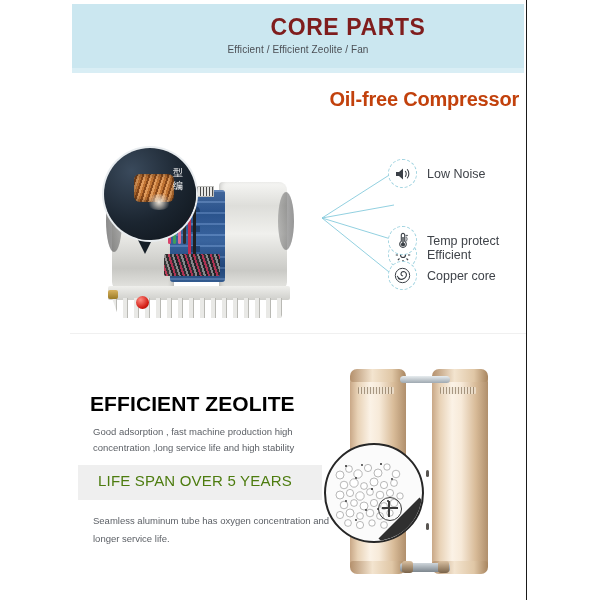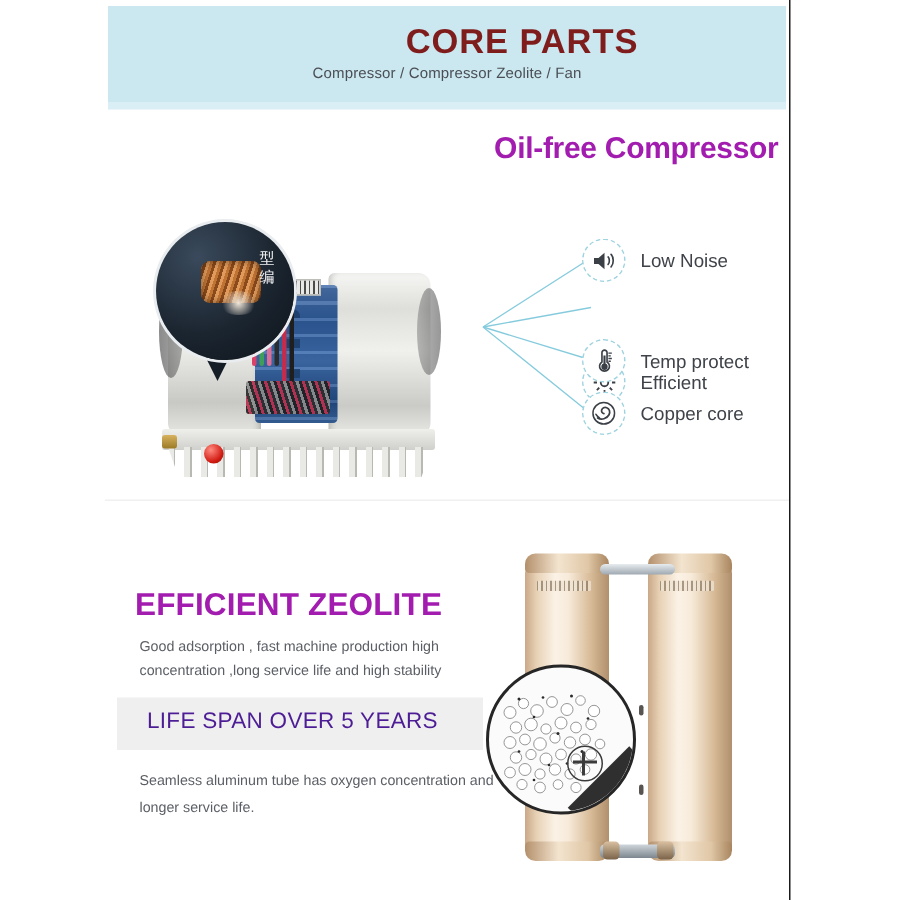--- a/index.html
+++ b/index.html
@@ -21,21 +21,21 @@
                 font-size:23px;font-weight:bold;color:#7f1d1d;letter-spacing:.6px;padding-left:16px;}
   .header-sub{position:absolute;left:72px;top:44px;width:452px;text-align:center;
               font-size:10px;color:#4b4f55;letter-spacing:.1px;}
 
   
   .divider{position:absolute;left:70px;top:333px;width:456px;height:1px;
            background:#f0f0f0;}
 
   
   .comp-title{position:absolute;left:214px;top:88px;width:305px;text-align:right;
-              font-size:20px;font-weight:bold;color:#a21caf;letter-spacing:-.2px;}
+              font-size:20px;font-weight:bold;color:#c2410c;letter-spacing:-.2px;}
   .comp-sub{position:absolute;left:150px;top:117px;width:369px;text-align:right;
             font-size:9.5px;color:#54585e;}
 
   
   .comp-photo{position:absolute;left:82px;top:150px;width:240px;height:180px;}
   .cp-body{position:absolute;left:30px;top:32px;width:175px;height:108px;}
   .cp-cyl-l{position:absolute;left:0;top:0;width:62px;height:108px;border-radius:8px 4px 4px 8px;
             background:linear-gradient(180deg,#f4f4f2 0%,#dcdcd8 20%,#efefec 45%,#c8c8c4 80%,#e6e6e2 100%);
             box-shadow:inset -3px 0 5px -2px rgba(0,0,0,.25);}
   .cp-cyl-r{position:absolute;right:0;top:0;width:68px;height:108px;border-radius:4px 8px 8px 4px;
@@ -99,25 +99,25 @@
   .feat-circle{position:relative;width:27px;height:27px;border-radius:50%;
           border:1px dashed #9fd3e0;display:flex;align-items:center;justify-content:center;
           flex:0 0 auto;background:#fff;}
   .feat-label{margin-left:10px;font-size:12.5px;color:#3f4349;white-space:nowrap;}
   .feat-ic{display:block;}
 
   .fan-lines{position:absolute;left:318px;top:160px;width:78px;height:130px;}
 
   
   .zeo-title{position:absolute;left:90px;top:392px;font-size:21px;font-weight:bold;
-             color:#a21caf;letter-spacing:.1px;}
+             color:#000000;letter-spacing:.1px;}
   .zeo-desc{position:absolute;left:93px;top:424px;width:240px;font-size:9.5px;
             line-height:16px;color:#5b5f65;}
   .zeo-band{position:absolute;left:78px;top:465px;width:244px;height:35px;background:#efefef;}
-  .zeo-band-text{position:absolute;left:98px;top:472px;font-size:15px;color:#4c1d95;
+  .zeo-band-text{position:absolute;left:98px;top:472px;font-size:15px;color:#4d7c0f;
             letter-spacing:.2px;}
   .zeo-note{position:absolute;left:93px;top:512px;width:256px;font-size:9.5px;
             line-height:18px;color:#5b5f65;}
 
   
   .tubes{position:absolute;left:336px;top:365px;width:178px;height:215px;}
   .tube{position:absolute;top:10px;width:56px;height:196px;border-radius:7px;
         background:linear-gradient(90deg,#c9a887 0%,#e8d2b6 14%,#fbf2e6 36%,#f7ead9 52%,#d8bb98 78%,#b08f6c 100%);}
   .tube.l{left:14px;}
   .tube.r{left:96px;}
@@ -151,21 +151,21 @@
 </head>
 <body>
 
 <div id="page">
 
   <div class="canvas-border"></div>
 
   <div class="header-band"></div>
   <div class="header-band-foot"></div>
   <div class="header-title">CORE PARTS</div>
-  <div class="header-sub">Compressor / Compressor Zeolite / Fan</div>
+  <div class="header-sub">Efficient / Efficient Zeolite / Fan</div>
 
   <div class="comp-title">Oil-free Compressor</div>
 
   <div class="comp-photo">
     <div class="cp-body">
       <div class="cp-cyl-l"></div>
       <div class="cp-cyl-r"></div>
       <div class="cp-motor"></div>
       <div class="cp-motor-ribs"></div>
       <div class="cp-motor-holes"></div>

